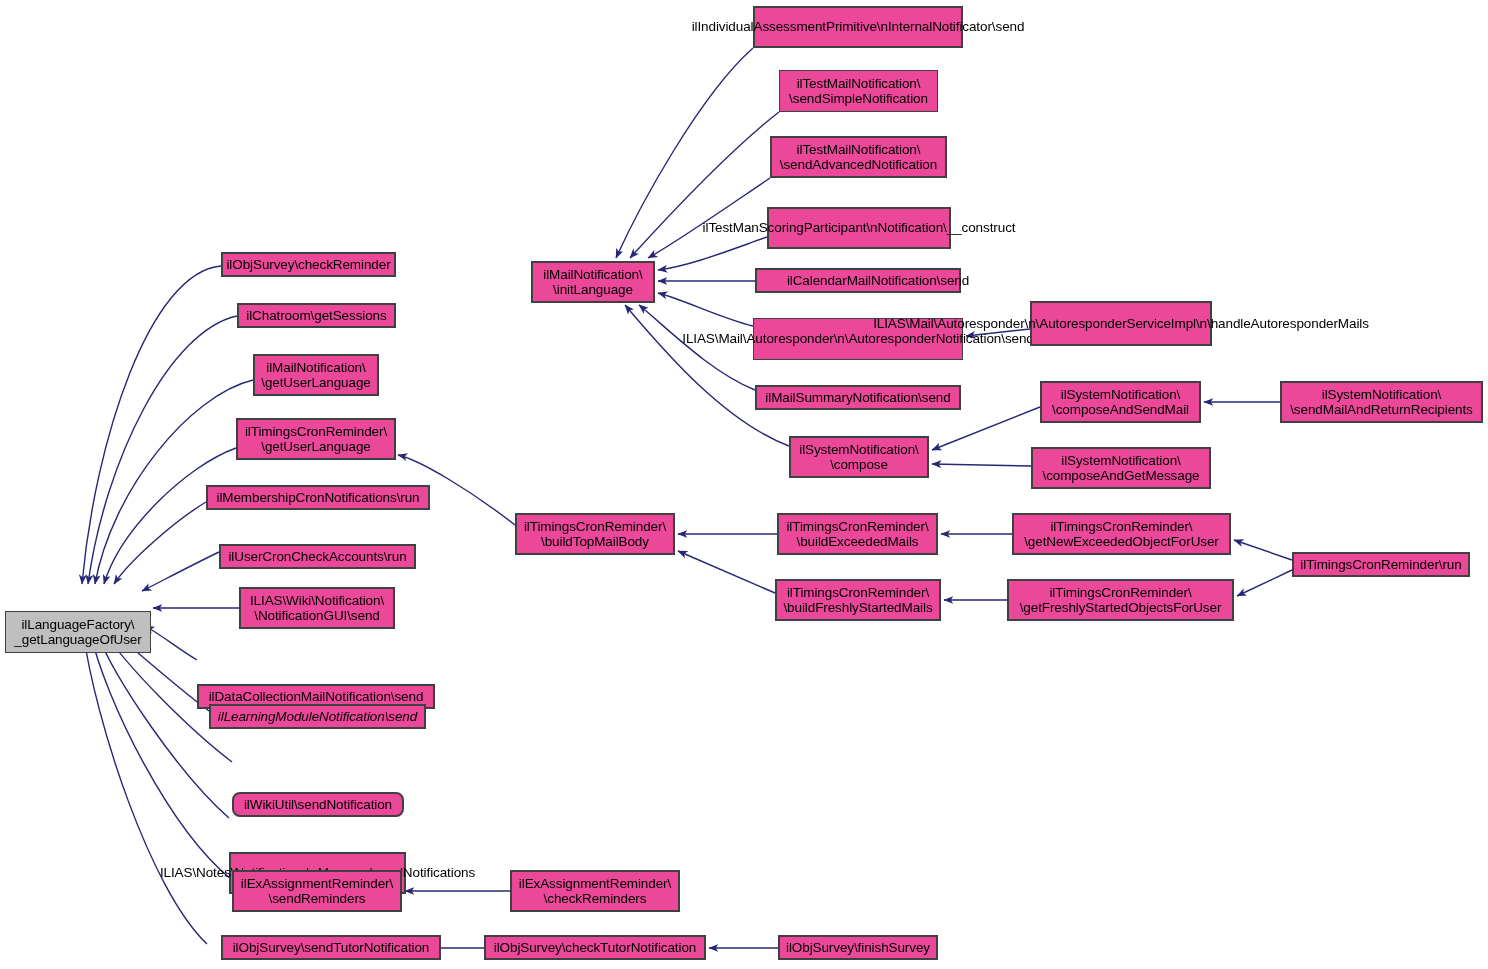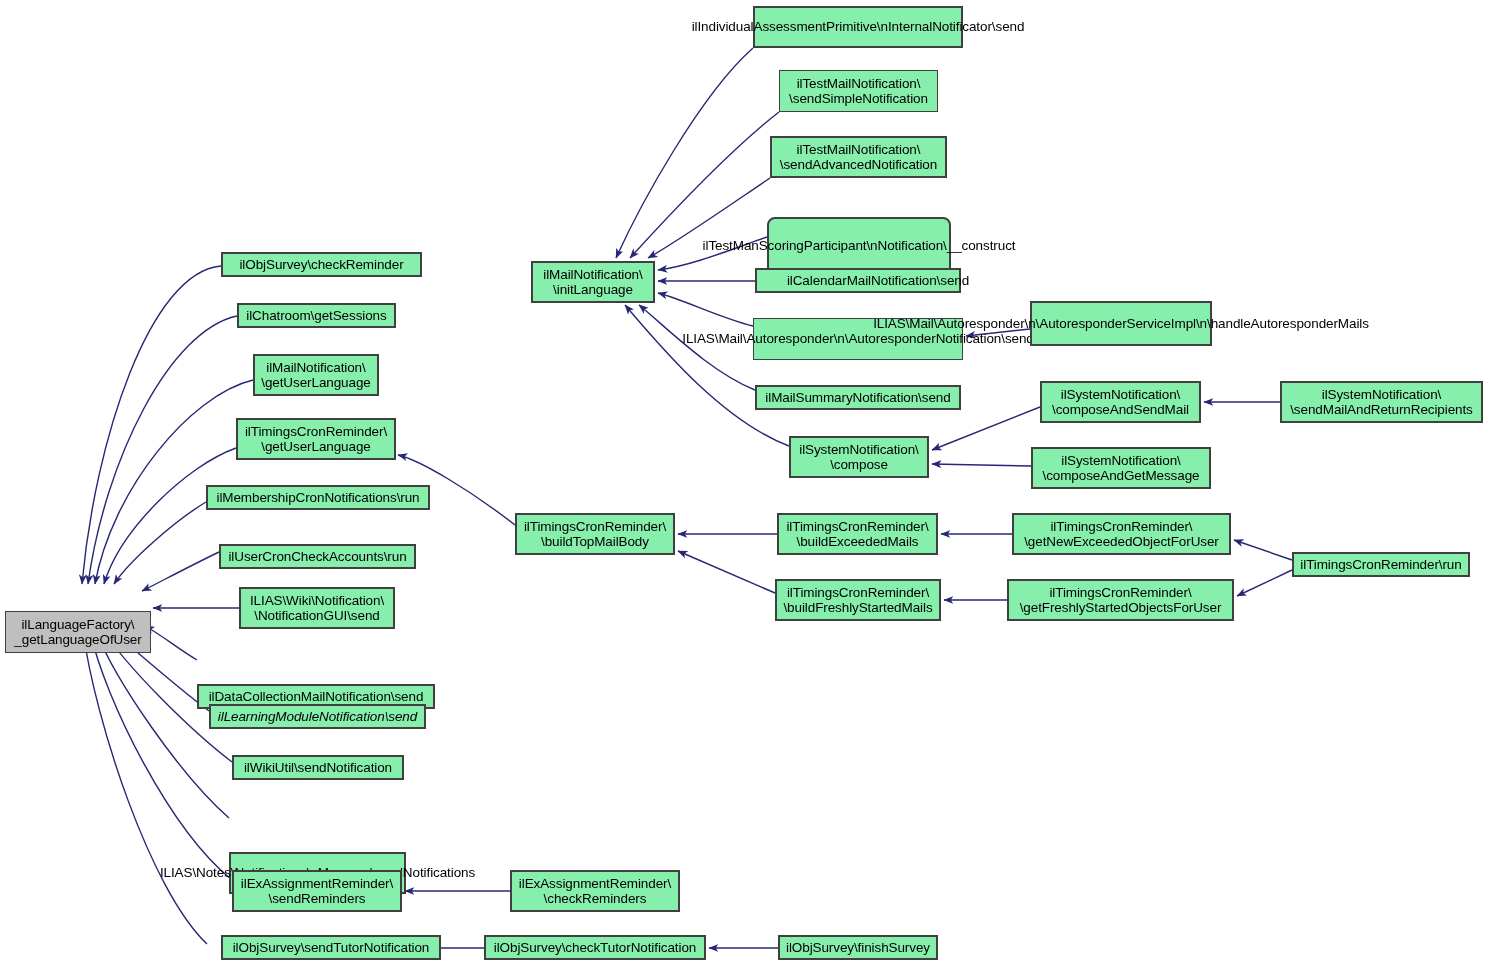--- a/index.html
+++ b/index.html
@@ -14,21 +14,21 @@
   }
   #edges{
     position:absolute;
     left:0;top:0;
     width:1488px;height:969px;
     pointer-events:none;
   }
   .node{
     position:absolute;
     box-sizing:border-box;
-    background:#86efac;
+    background:#ec4899;
     border:1px solid #404040;
     color:#000000;
     font-size:13.5px;
     line-height:15.5px;
     display:flex;
     align-items:center;
     justify-content:center;
     text-align:center;
     white-space:pre;
     letter-spacing:-0.1px;
@@ -85,47 +85,47 @@
         <path d="M1292,560 L1234,540" marker-end="url(#ah)"></path>
         <path d="M1292,570 L1237,596" marker-end="url(#ah)"></path>
         <path d="M510,891 L405,891" marker-end="url(#ah)"></path>
         <path d="M484,948 L430,948" marker-end="url(#ah)"></path>
         <path d="M778,948 L709,948" marker-end="url(#ah)"></path>
       </g>
   </svg>
   <div id="node-layer">
       <div class="node hub" style="left: 5px; top: 586px; width: 146px; height: 42px; margin-top: 25px;"><span>ilLanguageFactory\
 _getLanguageOfUser</span></div>
-      <div class="node bold" style="left: 221px; top: 252px; width: 201px; height: 25px;"><span>ilObjSurvey\checkReminder</span></div>
+      <div class="node bold" style="left: 221px; top: 252px; width: 175px; height: 25px;"><span>ilObjSurvey\checkReminder</span></div>
       <div class="node bold" style="left: 237px; top: 303px; width: 159px; height: 25px;"><span>ilChatroom\getSessions</span></div>
       <div class="node bold" style="left: 253px; top: 354px; width: 126px; height: 42px;"><span>ilMailNotification\
 \getUserLanguage</span></div>
       <div class="node bold" style="left: 236px; top: 418px; width: 160px; height: 42px;"><span>ilTimingsCronReminder\
 \getUserLanguage</span></div>
       <div class="node bold" style="left: 206px; top: 485px; width: 224px; height: 25px;"><span>ilMembershipCronNotifications\run</span></div>
       <div class="node bold" style="left: 219px; top: 536px; width: 197px; height: 25px; margin-top: 8px;"><span>ilUserCronCheckAccounts\run</span></div>
       <div class="node bold" style="left: 239px; top: 587px; width: 156px; height: 42px;"><span>ILIAS\Wiki\Notification\
 \NotificationGUI\send</span></div>
       <div class="node bold" style="left: 197px; top: 684px; width: 238px; height: 25px;"><span>ilDataCollectionMailNotification\send</span></div>
       <div class="node bold" style="left: 209px; top: 704px; width: 217px; height: 25px; font-style: italic;"><span>ilLearningModuleNotification\send</span></div>
-      <div class="node bold" style="left: 232px; top: 755px; width: 172px; height: 25px;"><span>ilWikiUtil\sendNotification</span></div>
+      <div class="node bold" style="left: 232px; top: 792px; width: 172px; height: 25px; border-radius: 8px;"><span>ilWikiUtil\sendNotification</span></div>
       <div class="node bold" style="left: 229px; top: 852px; width: 177px; height: 42px;"><span>ILIAS\Notes\Notifications\nManager\sendNotifications</span></div>
       <div class="node bold" style="left: 232px; top: 870px; width: 170px; height: 42px;"><span>ilExAssignmentReminder\
 \sendReminders</span></div>
       <div class="node bold" style="left: 207px; top: 935px; width: 220px; height: 25px; margin-left: 14px;"><span>ilObjSurvey\sendTutorNotification</span></div>
       <div class="node bold" style="left: 531px; top: 261px; width: 124px; height: 42px;"><span>ilMailNotification\
 \initLanguage</span></div>
       <div class="node bold" style="left: 515px; top: 513px; width: 160px; height: 42px;"><span>ilTimingsCronReminder\
 \buildTopMailBody</span></div>
       <div class="node bold" style="left: 753px; top: 6px; width: 210px; height: 42px;"><span>ilIndividualAssessmentPrimitive\nInternalNotificator\send</span></div>
       <div class="node" style="left: 779px; top: 70px; width: 159px; height: 42px;"><span>ilTestMailNotification\
 \sendSimpleNotification</span></div>
       <div class="node bold" style="left: 770px; top: 136px; width: 177px; height: 42px;"><span>ilTestMailNotification\
 \sendAdvancedNotification</span></div>
-      <div class="node bold" style="left: 767px; top: 217px; width: 184px; height: 58px; border-radius: 8px;"><span>ilTestManScoringParticipant\nNotification\__construct</span></div>
+      <div class="node bold" style="left: 767px; top: 207px; width: 184px; height: 42px;"><span>ilTestManScoringParticipant\nNotification\__construct</span></div>
       <div class="node bold" style="left: 755px; top: 268px; width: 206px; height: 25px; padding-left: 40px;"><span>ilCalendarMailNotification\send</span></div>
       <div class="node" style="left: 753px; top: 318px; width: 210px; height: 42px;"><span>ILIAS\Mail\Autoresponder\n\AutoresponderNotification\send</span></div>
       <div class="node bold" style="left: 755px; top: 385px; width: 206px; height: 25px;"><span>ilMailSummaryNotification\send</span></div>
       <div class="node bold" style="left: 789px; top: 436px; width: 140px; height: 42px;"><span>ilSystemNotification\
 \compose</span></div>
       <div class="node bold" style="left: 1030px; top: 301px; width: 182px; height: 45px;"><span>ILIAS\Mail\Autoresponder\n\AutoresponderServiceImpl\n\handleAutoresponderMails</span></div>
       <div class="node bold" style="left: 1040px; top: 381px; width: 161px; height: 42px;"><span>ilSystemNotification\
 \composeAndSendMail</span></div>
       <div class="node bold" style="left: 1031px; top: 447px; width: 180px; height: 42px;"><span>ilSystemNotification\
 \composeAndGetMessage</span></div>

